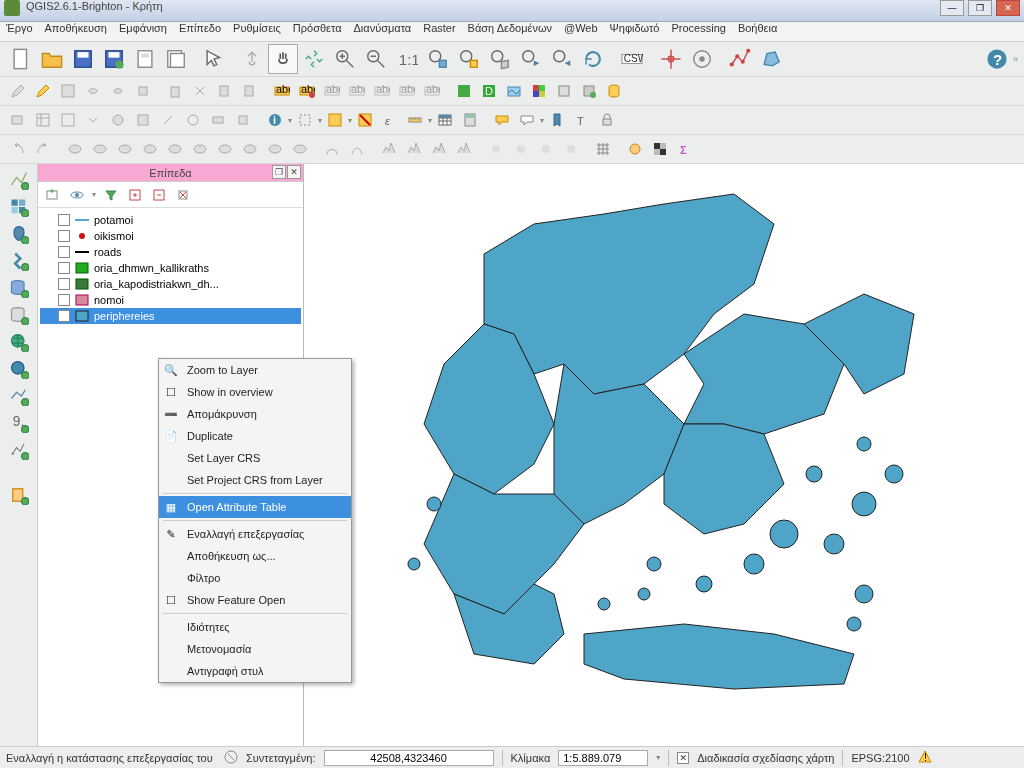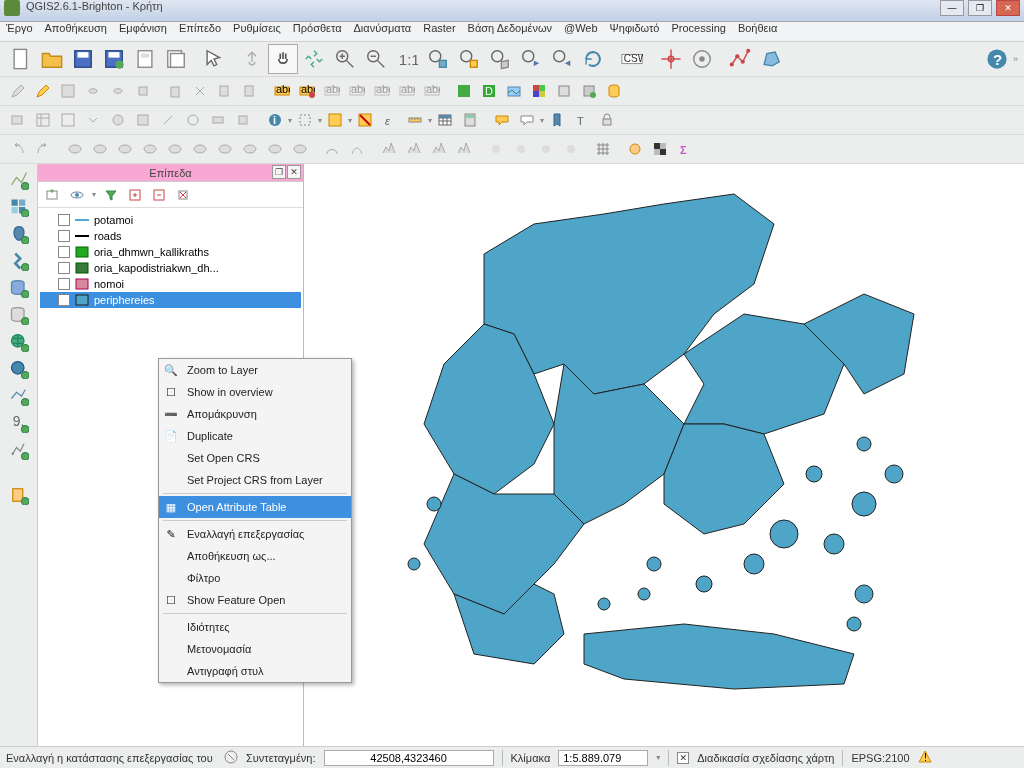--- a/index.html
+++ b/index.html
@@ -803,20 +803,29 @@
             <svg width="16" height="12">
               <line x1="1" y1="6" x2="15" y2="6" stroke="#1a8ac8" stroke-width="1.5"></line>
             </svg>
           </span>
           <span class="lbl">potamoi</span>
         </div>
         <div class="layerrow">
           <span class="cb"></span>
           <span class="sym">
             <svg width="16" height="12">
+              <circle cx="8" cy="6" r="3" fill="#c11"></circle>
+            </svg>
+          </span>
+          <span class="lbl">oikismoi</span>
+        </div>
+        <div class="layerrow">
+          <span class="cb"></span>
+          <span class="sym">
+            <svg width="16" height="12">
               <line x1="1" y1="6" x2="15" y2="6" stroke="#000" stroke-width="2"></line>
             </svg>
           </span>
           <span class="lbl">roads</span>
         </div>
         <div class="layerrow">
           <span class="cb"></span>
           <span class="sym">
             <svg width="16" height="12">
               <rect x="2" y="1" width="12" height="10" fill="#2a2" stroke="#060"></rect>
@@ -897,21 +906,21 @@
     </div>
     <div class="mi">
       <span class="mico">➖</span>
       <span>Απομάκρυνση</span>
     </div>
     <div class="mi">
       <span class="mico">📄</span>
       <span>Duplicate</span>
     </div>
     <div class="mi">
-      <span>Set Open CRS</span>
+      <span>Set Layer CRS</span>
     </div>
     <div class="mi">
       <span>Set Project CRS from Layer</span>
     </div>
     <div class="msep"></div>
     <div class="mi hl">
       <span class="mico">▦</span>
       <span>Open Attribute Table</span>
     </div>
     <div class="msep"></div>

